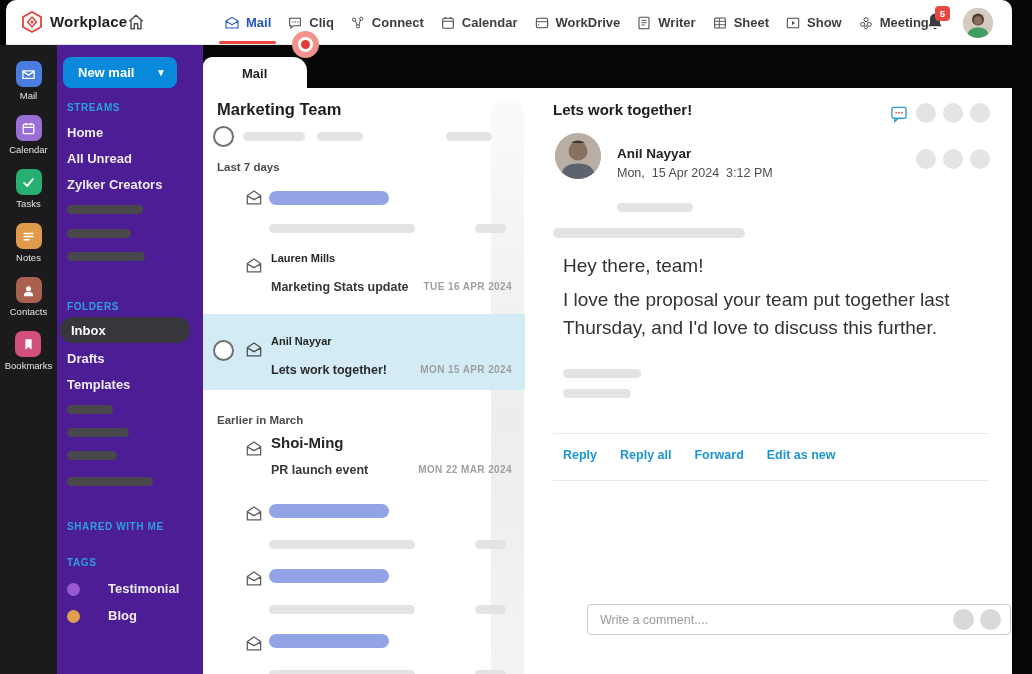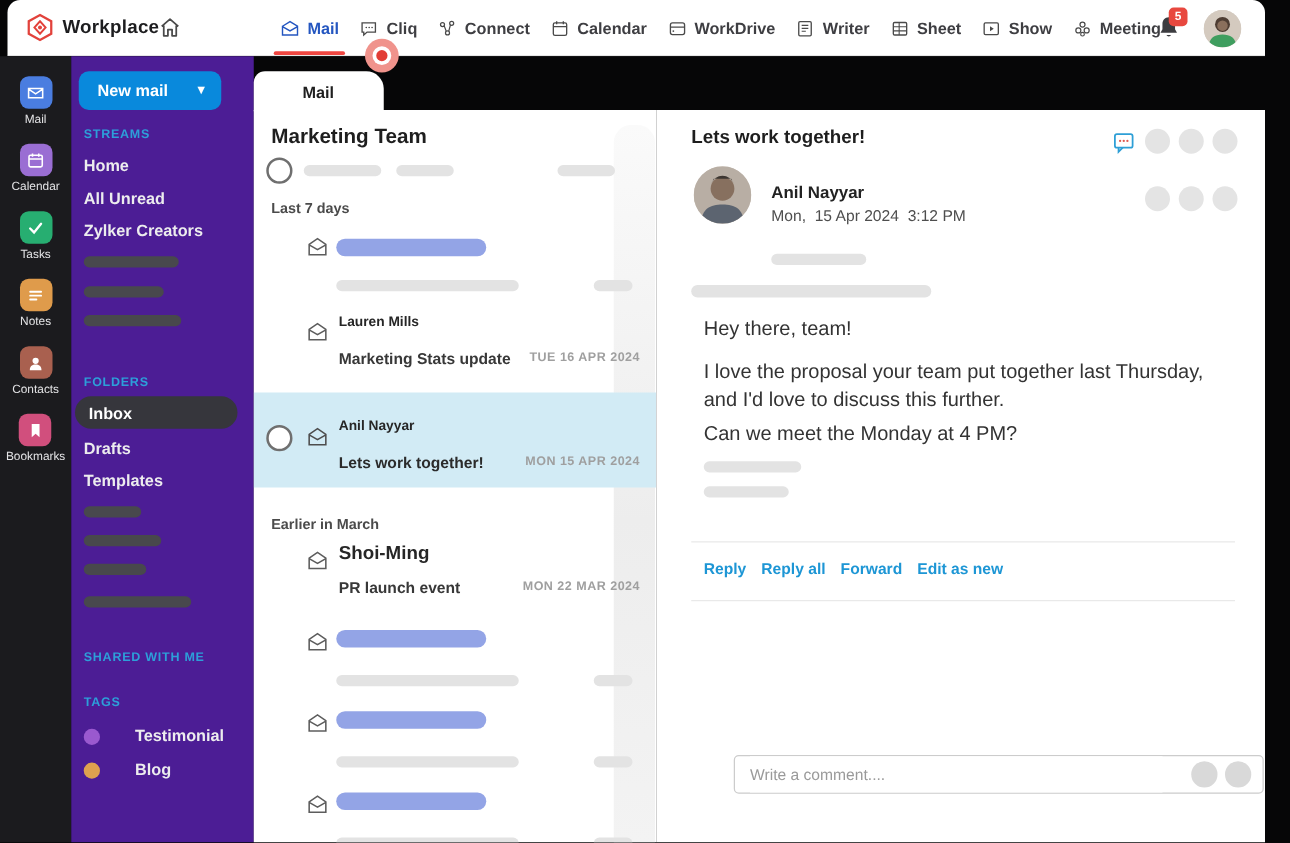--- a/index.html
+++ b/index.html
@@ -85,23 +85,23 @@
   .subj { position:absolute; left:68px; font-size:12.5px; font-weight:600; color:#383838; }
   .edate { position:absolute; right:13px; font-size:10px; font-weight:bold; color:#9f9f9f; letter-spacing:.4px; }
 
   
   .reader { left:525px; top:88px; width:487px; height:586px; background:#fff; z-index:2; }
   .r-subject { position:absolute; left:28px; top:13px; font-size:15px; font-weight:bold; color:#1e1e1e; }
   .gcircle { position:absolute; width:20px; height:20px; border-radius:50%; background:#e4e4e4; cursor:pointer; }
   .r-avatar { position:absolute; left:30px; top:45px; width:46px; height:46px; border-radius:50%; overflow:hidden; background:#cfc6bc; }
   .r-sender { position:absolute; left:92px; top:58px; font-size:13.5px; font-weight:bold; color:#222; }
   .r-date { position:absolute; left:92px; top:78px; font-size:12.5px; color:#4e4e4e; white-space:pre; }
-  .r-body { position:absolute; left:38px; width:402px; font-size:16px; color:#333; line-height:1.45; }
+  .r-body { position:absolute; left:38px; width:402px; font-size:19px; color:#333; line-height:1.45; }
   .hr { position:absolute; left:28px; right:24px; height:1px; background:#e9e9e9; }
-  .actions { position:absolute; left:38px; top:360px; display:flex; gap:12px; }
+  .actions { position:absolute; left:38px; top:360px; display:flex; gap:23px; }
   .action-link { font-size:12.5px; font-weight:600; color:#1d96d5; cursor:pointer; }
   .comment-box { position:absolute; left:38px; top:516px; width:424px; height:31px;
     border:1px solid #cccccc; border-radius:4px; background:#fff;margin-left:24px; }
   .comment-box input { position:absolute; left:12px; top:0; width:330px; height:100%; border:none; outline:none;
     font-size:12.5px; color:#444; font-family:"Liberation Sans", sans-serif; }
   .comment-box input::placeholder { color:#9a9a9a; }
   .cc { position:absolute; top:4px; width:21px; height:21px; border-radius:50%; background:#d9d9d9; cursor:pointer; }
 </style>
 </head>
 <body>
@@ -410,21 +410,20 @@
       <path d="M14 14 a9.5 9.5 0 0 1 18 0 l-2 -4 h-14 Z" fill="#3c3631"></path>
     </svg>
   </div>
   <div class="r-sender">Anil Nayyar</div>
   <div class="r-date">Mon,  15 Apr 2024  3:12 PM</div>
   <div class="sk" style="left:92px;top:115px;width:76px;height:9px"></div>
   <div class="sk" style="left:28px;top:140px;width:192px;height:10px"></div>
 
   <div class="r-body" style="top:164px">Hey there, team!</div>
   <div class="r-body" style="top:198px">I love the proposal your team put together last Thursday, and I'd love to discuss this further.</div>
-  <div class="r-body" style="top:248px">Can we meet the Monday at 4 PM?</div>
 
   <div class="sk" style="left:38px;top:281px;width:78px;height:9px"></div>
   <div class="sk" style="left:38px;top:301px;width:68px;height:9px"></div>
 
   <div class="hr" style="top:345px"></div>
   <div class="actions">
     <span class="action-link">Reply</span>
     <span class="action-link">Reply all</span>
     <span class="action-link">Forward</span>
     <span class="action-link">Edit as new</span>

